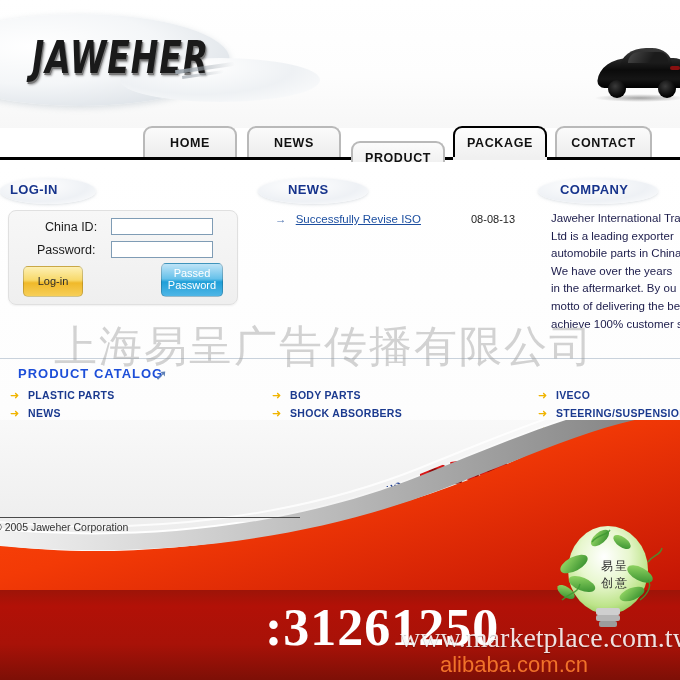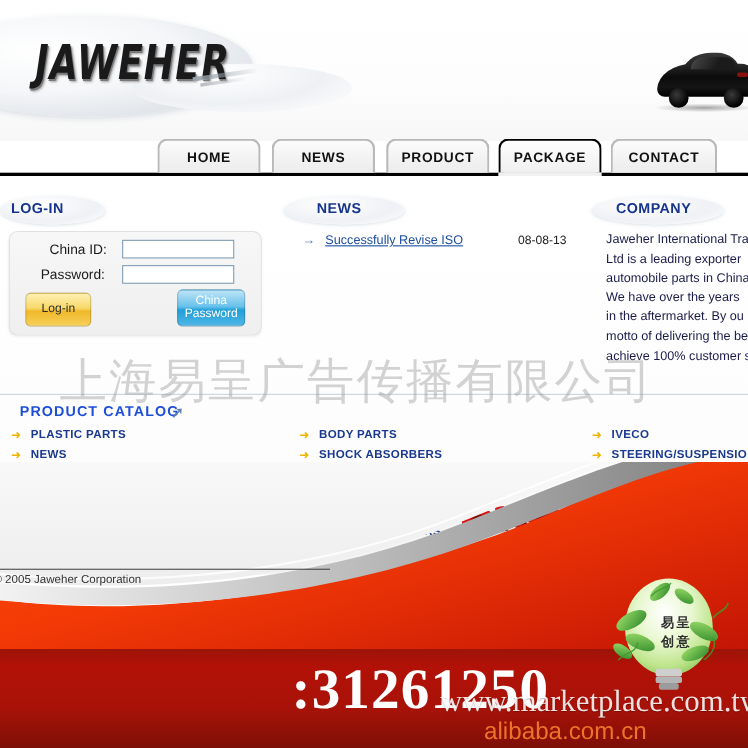--- a/index.html
+++ b/index.html
@@ -142,21 +142,21 @@
     font-family:"Liberation Serif", serif;z-index:24;white-space:nowrap;
     text-shadow:0 1px 1px rgba(0,0,0,.3);}
   .wm-alibaba{position:absolute;left:440px;top:652px;font-size:22px;color:#f0722a;
     font-family:"Liberation Sans", sans-serif;z-index:24;white-space:nowrap;}
 
   
   .bulb{position:absolute;left:548px;top:522px;width:120px;height:106px;z-index:21;}
   .bulb-label{position:absolute;left:0;top:0;width:120px;height:106px;
     display:flex;flex-direction:column;align-items:center;justify-content:center;
     font-size:12px;color:#2e2e2e;line-height:1.4;letter-spacing:2px;z-index:5;
-    font-family:"DejaVu Sans", sans-serif;padding-left:14px;box-sizing:border-box;font-weight:bold;}
+    font-family:"DejaVu Sans", sans-serif;padding-left:14px;box-sizing:border-box;}
 </style>
 </head>
 <body>
 
 <div id="page">
 
   <div class="header">
     <div class="header-swoosh"></div>
     <div class="header-swoosh2"></div>
     <div class="logo">JAWEHER</div>
@@ -175,21 +175,21 @@
   </div>
 
   <div class="navwrap">
     <div class="navline"></div>
     <div class="tab" id="tab0" style="left:143px;width:94px;">
         <span>HOME</span>
       </div>
     <div class="tab" id="tab1" style="left:247px;width:94px;">
         <span>NEWS</span>
       </div>
-    <div class="tab" id="tab2" style="left:351px;width:94px;">
+    <div class="tab" id="tab2" style="left:351px;width:94px;margin-top:15px;">
         <span>PRODUCT</span>
       </div>
     <div class="tab active" id="tab3" style="left:453px;width:94px;">
         <span>PACKAGE</span>
       </div>
     <div class="tab" id="tab4" style="left:555px;width:97px;">
         <span>CONTACT</span>
       </div>
   </div>
 
@@ -201,21 +201,21 @@
     <div class="sec-title" style="left:10px;top:20px;">LOG-IN</div>
 
     <div class="loginbox">
       <div class="lbl" style="left:36px;top:9px;">China ID:</div>
       <input class="fld" style="left: 102px; top: 7px; width: 102px;" type="text" value="">
       <div class="lbl" style="left:28px;top:32px;">Password:</div>
       <input class="fld" style="left: 102px; top: 30px; width: 102px;" type="password" value="">
 
       <div class="btn btn-login" style="left:14px;top:55px;width:60px;height:31px;">Log-in</div>
       <div class="btn btn-revise" style="left:152px;top:52px;width:62px;height:34px;flex-direction:column;">
-        <span>China</span>
+        <span>Passed</span>
         <span>Password</span>
       </div>
     </div>
 
     <div class="sec-bubble" style="left:258px;top:16px;width:110px;"></div>
     <div class="sec-title" style="left:288px;top:20px;">NEWS</div>
 
     <div class="newsrow" style="left:275px;top:51px;">
       <span class="arrow-blue">→</span>
       <span class="newslink" style="margin-left:6px;">Successfully Revise ISO</span>

